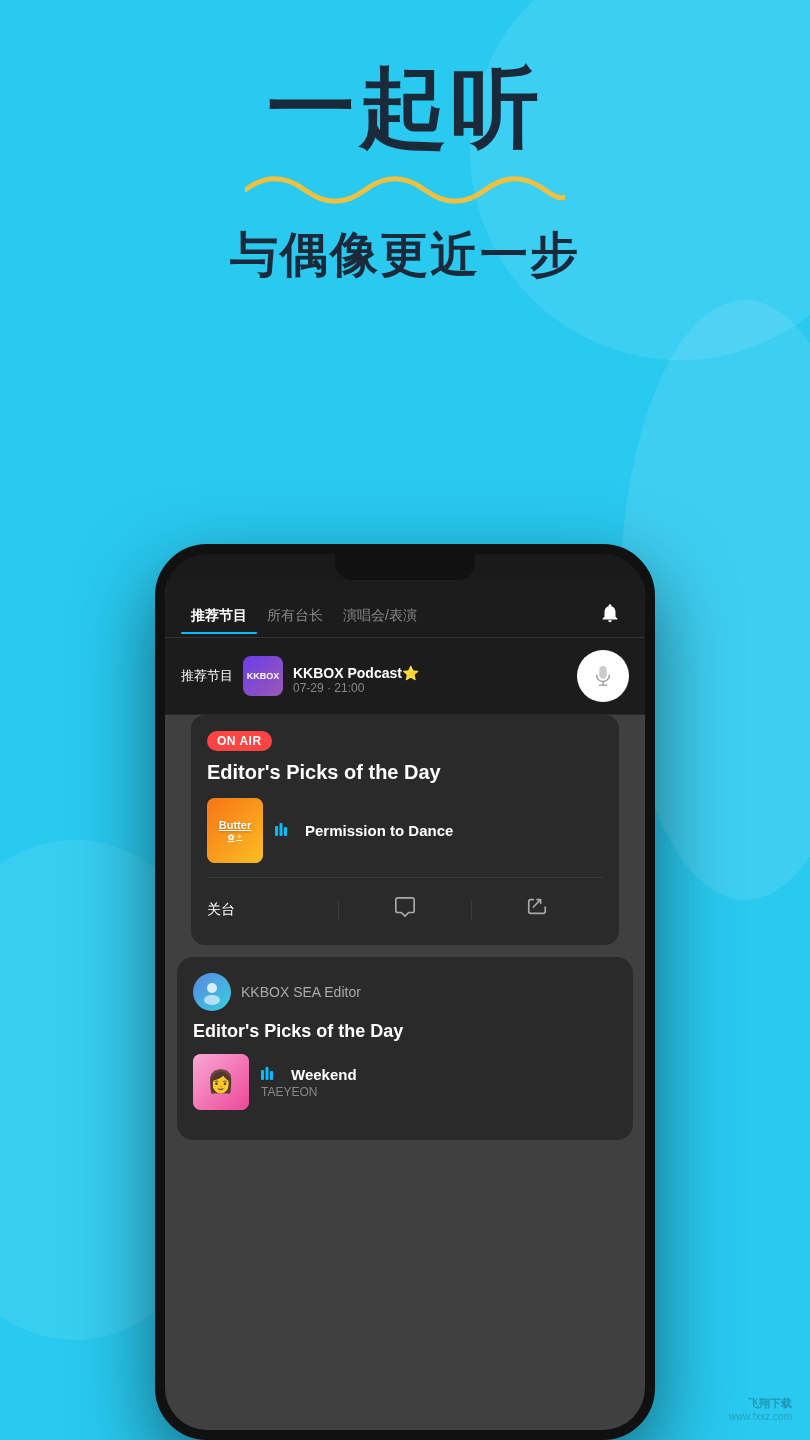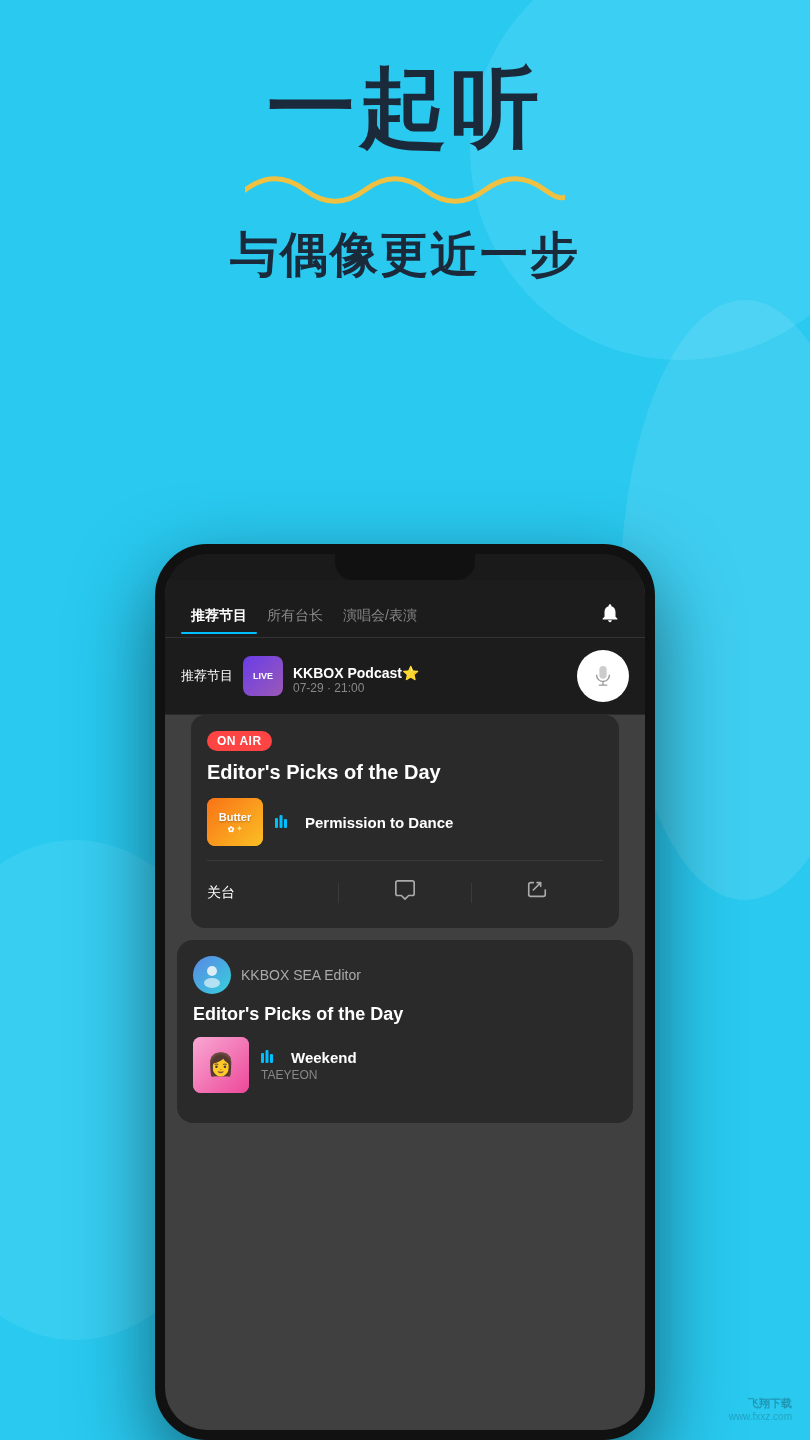--- a/index.html
+++ b/index.html
@@ -227,30 +227,31 @@
       color: #fff;
       margin-bottom: 14px;
     }
     .track-row {
       display: flex;
       align-items: center;
       gap: 12px;
       margin-bottom: 14px;
     }
     .track-thumb {
-      width: 56px; height: 48px;
+      width: 56px; height: 65px;
       border-radius: 8px;
       background: linear-gradient(135deg, #f97316, #fbbf24);
       display: flex; align-items: center; justify-content: center;
       font-size: 10px;
       color: #fff;
       font-weight: 700;
       flex-shrink: 0;
       position: relative;
       overflow: hidden;
+      text-decoration: underline;
     }
     .butter-text {
       font-size: 11px;
       font-weight: 800;
       color: #fff;
       text-shadow: 0 1px 2px rgba(0,0,0,0.3);
     }
     .track-info {
       flex: 1;
     }
@@ -399,21 +400,21 @@
         <div class="nav-bell">
           <svg width="22" height="22" viewBox="0 0 24 24" fill="none">
             <path d="M12 22c1.1 0 2-.9 2-2h-4c0 1.1.9 2 2 2zm6-6V11c0-3.07-1.64-5.64-4.5-6.32V4c0-.83-.67-1.5-1.5-1.5s-1.5.67-1.5 1.5v.68C7.63 5.36 6 7.92 6 11v5l-2 2v1h16v-1l-2-2z" fill="white"></path>
           </svg>
         </div>
       </div>
 
       <div class="upcoming-row">
         <div class="upcoming-label">推荐节目</div>
         <div class="podcast-thumb">
-          <span style="font-size:9px;">LIVE</span>
+          <span style="font-size:9px;">KKBOX</span>
         </div>
         <div class="podcast-info">
           <div class="podcast-name">KKBOX Podcast⭐</div>
           <div class="podcast-time">07-29 · 21:00</div>
         </div>
         <div class="mic-button">
           <svg class="mic-icon-svg" viewBox="0 0 24 24" fill="none">
             <path d="M12 1a4 4 0 0 1 4 4v6a4 4 0 0 1-8 0V5a4 4 0 0 1 4-4z" fill="#ccc"></path>
             <path d="M19 11a7 7 0 0 1-14 0M12 18v4M8 22h8" stroke="#999" stroke-width="1.5" stroke-linecap="round"></path>
           </svg>

